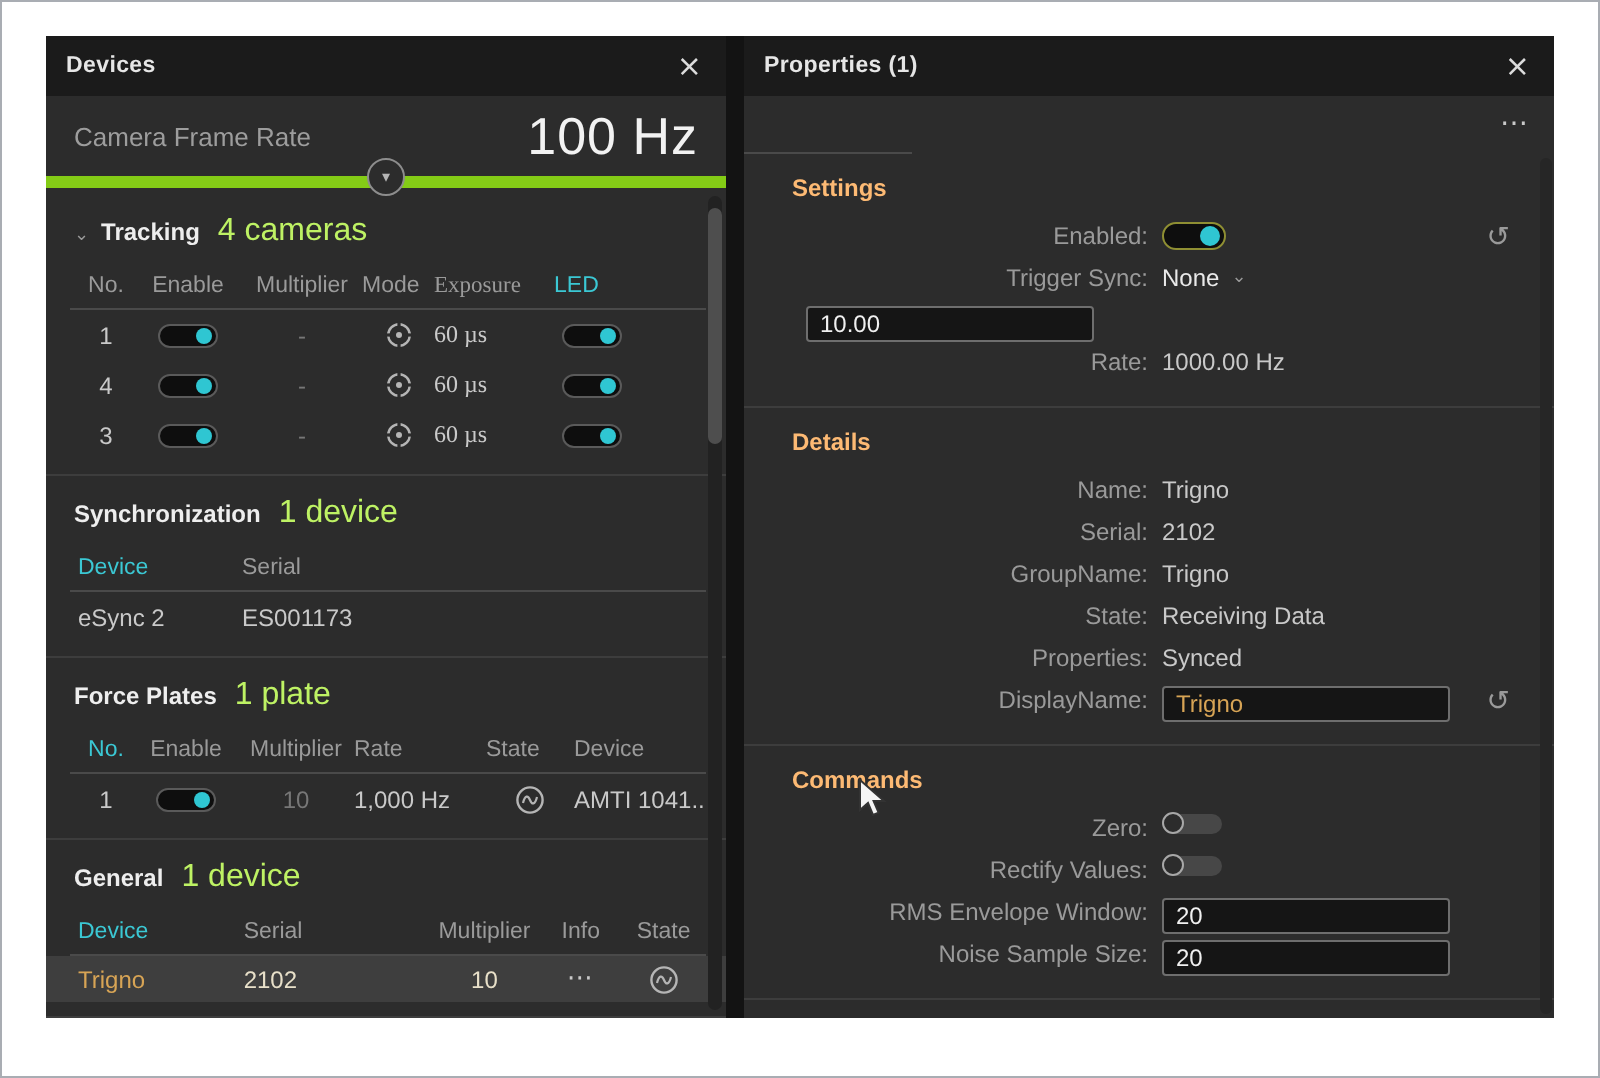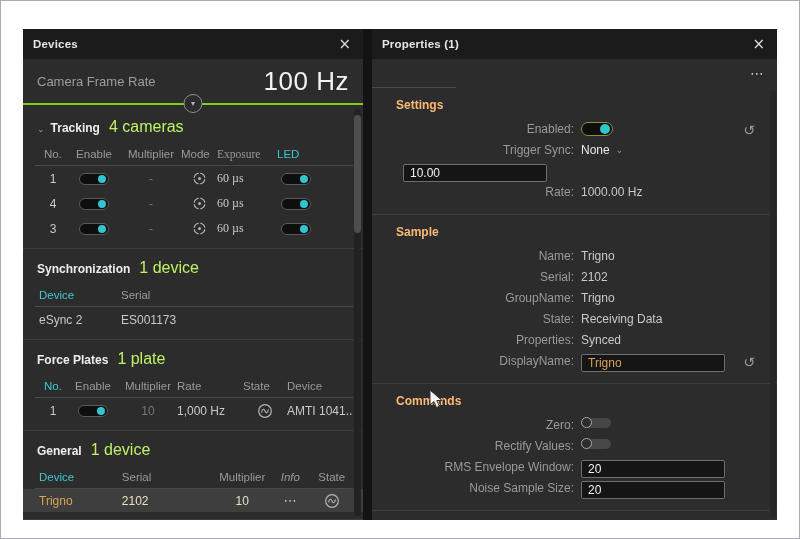--- a/index.html
+++ b/index.html
@@ -1,29 +1,29 @@
 <!DOCTYPE html>
 <html><head>
 <meta charset="utf-8">
 <style>
   * { box-sizing: border-box; margin: 0; padding: 0; }
   body { margin: 0; background: #e8e8e8; font-family: "Liberation Sans", "DejaVu Sans", sans-serif; }
   .page { position: relative; width: 800px; height: 539px; background: #ffffff; border: 1px solid #a9adb3; overflow: hidden; }
-  .workspace { position: absolute; left: 22px; top: 28px; width: 754px; height: 491px; background: #131313; display: flex; }
+  .workspace { position: absolute; left: 22px; top: 17px; width: 754px; height: 491px; background: #131313; display: flex; }
   .panel { background: #2c2c2c; height: 100%; position: relative; display: flex; flex-direction: column; overflow: hidden; }
   .panel-left { width: 340px; }
   .panel-gap { width: 9px; background: #131313; }
   .panel-right { width: 405px; }
 
   .titlebar { height: 30px; background: #1b1b1b; display: flex; align-items: center; padding: 0 10px; flex: 0 0 auto; }
   .titlebar .t-title { color: #e6e6e6; font-size: 11.5px; font-weight: bold; letter-spacing: .2px; }
   .titlebar .t-close { margin-left: auto; color: #dcdcdc; font-size: 15px; line-height: 1; cursor: default; padding: 0 2px; font-family: "DejaVu Sans", sans-serif; }
 
   
-  .framerate { height: 52px; border-bottom: 2px solid #84cc16; position: relative; display: flex; align-items: center; padding: 0 14px 0 14px; }
+  .framerate { height: 52px; border-bottom: 6px solid #84cc16; position: relative; display: flex; align-items: center; padding: 0 14px 0 14px; }
   .fr-label { color: #9d9d9d; font-size: 13px; }
   .fr-value { margin-left: auto; color: #f2f2f2; font-size: 26px; font-weight: 400; letter-spacing: .5px; }
   .fr-expander { position: absolute; left: 50%; bottom: -10px; transform: translateX(-50%); width: 19px; height: 19px; border-radius: 50%; border: 1.5px solid #8d8d8d; background: #2c2c2c; color: #b5b5b5; display: flex; align-items: center; justify-content: center; font-size: 8px; z-index: 3; font-family: "DejaVu Sans", sans-serif; }
 
   .dev-scroll { position: relative; flex: 1; }
   .scrollbar { position: absolute; top: 4px; right: 2px; bottom: 4px; width: 7px; background: #222222; border-radius: 4px; }
   .scroll-thumb { position: absolute; top: 6px; left: 0; width: 7px; height: 118px; background: #4e4e4e; border-radius: 4px; }
 
   .dev-section { border-bottom: 1px solid #3d3d3d; padding: 7px 0 7px 0; }
   .sec-head { display: flex; align-items: baseline; padding: 3px 16px 4px 14px; }
@@ -51,21 +51,21 @@
   .c-ledh{ width: 44px; text-align: left; padding-left: 2px; }
 
   .s-dev { width: 82px; } .s-ser { flex: 1; }
 
   .f-no { width: 28px; text-align: center; } .f-en { width: 52px; display:flex; justify-content:center; }
   .f-enh { width: 52px; text-align:center; } .f-mu { width: 58px; text-align: center; }
   .f-ra { width: 66px; } .f-st { width: 44px; display:flex; justify-content:center; } .f-sth { width: 44px; }
   .f-de { flex: 1; white-space: nowrap; overflow: hidden; }
 
   .g-dev { width: 86px; } .g-ser { width: 96px; } .g-mu { width: 58px; text-align: center; }
-  .g-in { width: 42px; text-align: center; font-style: italic; } .g-st { width: 44px; display: flex; justify-content: center; } .g-sth { width: 44px; text-align:center; }
+  .g-in { width: 42px; text-align: center; } .g-st { width: 44px; display: flex; justify-content: center; } .g-sth { width: 44px; text-align:center; }
 
   .pill { position: relative; width: 30px; height: 12px; border-radius: 7px; background: #0e0e0e; border: 1px solid #5a5a5a; }
   .pill .knob { position: absolute; top: 1px; right: 2px; width: 8px; height: 8px; border-radius: 50%; background: #2fc6d2; }
   .pill.focus { border-color: #8f8f33; width: 32px; height: 14px; }
   .pill.focus .knob { width: 10px; height: 10px; }
   .pill-off { position: relative; width: 28px; height: 10px; border-radius: 6px; background: #474747; margin-left: 2px; }
   .pill-off .knob-off { position: absolute; top: -1px; left: -2px; width: 11px; height: 11px; border-radius: 50%; background: #2c2c2c; border: 1.5px solid #a8a8a8; }
 
   .icon-svg { display: block; }
   .dots { color: #c9c9c9; letter-spacing: 1px; font-size: 13px; font-family: "DejaVu Sans", sans-serif; }
@@ -325,21 +325,21 @@
                 <input class="pinput" type="text" value="10.00" style="">
               </span>
           </div>
           <div class="prow">
             <span class="plabel">Rate:</span>
             <span class="pvalue">1000.00 Hz</span>
           </div>
         </div>
 
         <div class="pgroup">
-          <div class="pgroup-title">Sample</div>
+          <div class="pgroup-title">Details</div>
           <div class="prow">
             <span class="plabel">Name:</span>
             <span class="pvalue">Trigno</span>
           </div>
           <div class="prow">
             <span class="plabel">Serial:</span>
             <span class="pvalue">2102</span>
           </div>
           <div class="prow">
             <span class="plabel">GroupName:</span>

